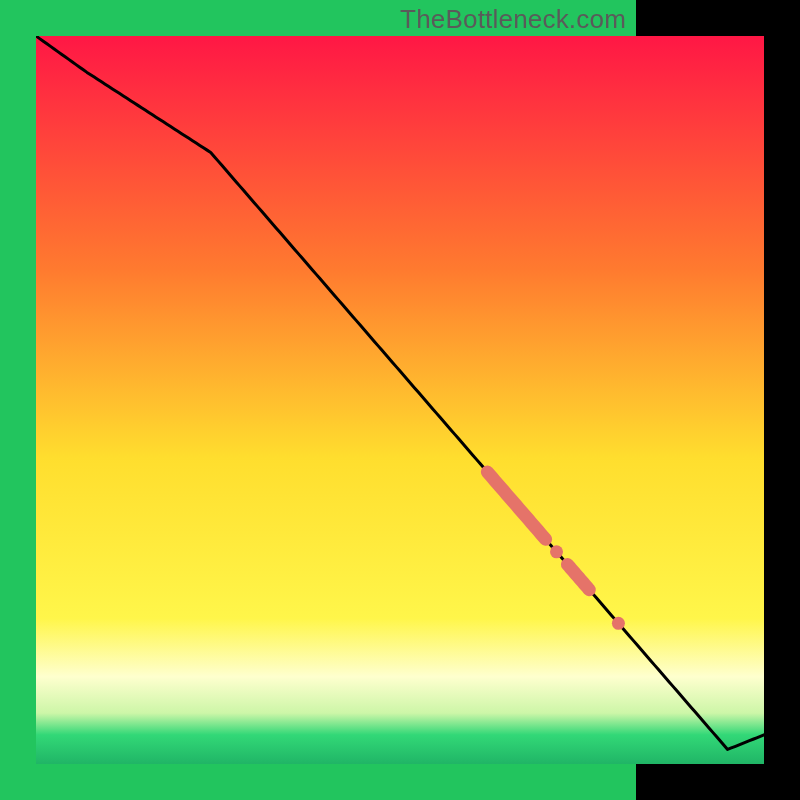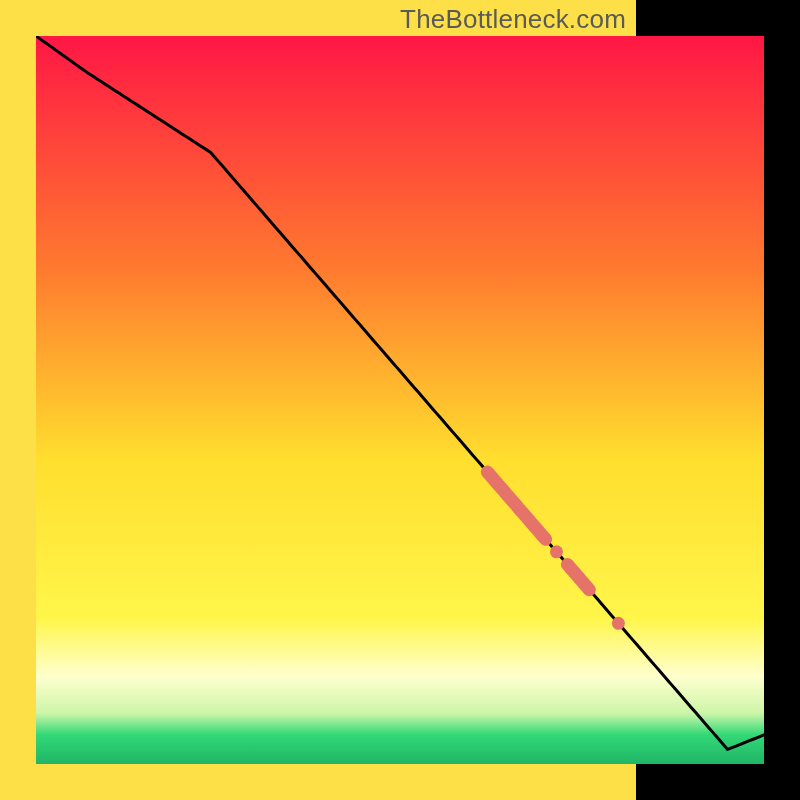--- a/index.html
+++ b/index.html
@@ -1,21 +1,21 @@
 <!DOCTYPE html>
 <html><head>
 <meta charset="utf-8">
 <style>
   * { margin: 0; padding: 0; box-sizing: border-box; }
   html, body { width: 800px; height: 800px; overflow: hidden; background: #000; }
   .frame {
     position: relative;
     width: 636px;
     height: 800px;
-    background: #fde047;
+    background: #22c55e;
   }
   .watermark {
     position: absolute;
     top: 4px;
     right: 10px;
     font-family: Arial, Helvetica, sans-serif;
     font-size: 26px;
     font-weight: 400;
     color: #5a5a5a;
     letter-spacing: 0.2px;

